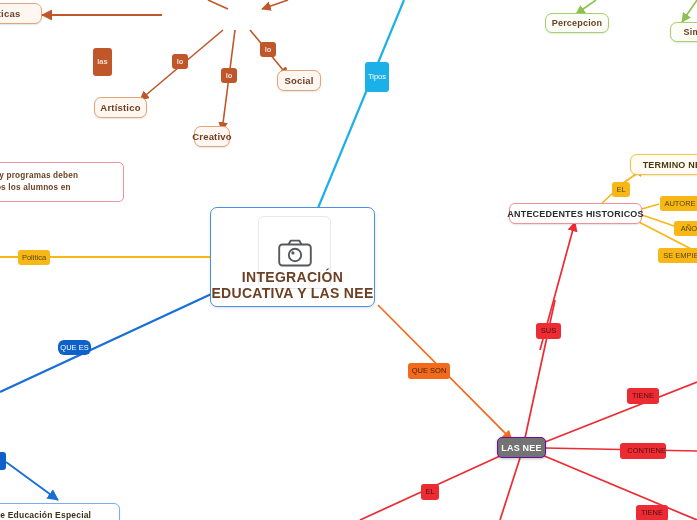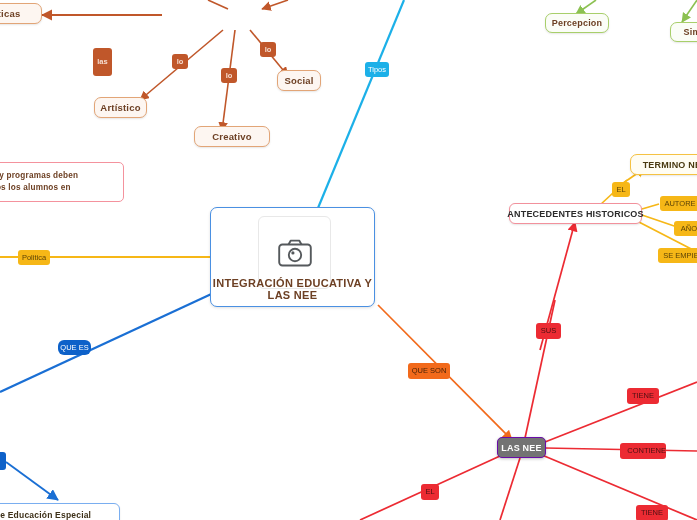--- a/index.html
+++ b/index.html
@@ -136,21 +136,21 @@
     border-radius: 6px;
     background: #ffffff;
     display: flex;
     align-items: center;
     justify-content: center;
   }
   #central-label {
     position: absolute;
     left: 0; right: 0; bottom: 5px;
     text-align: center;
-    font-size: 11px;
+    font-size: 14px;
     font-weight: bold;
     color: #6d4024;
     letter-spacing: .3px;
     margin-top: 17px;
   }
 
   
   .n-purple {
     background: #737373;
     border: 1px solid #6a0ca8;
@@ -226,21 +226,21 @@
 
   <div class="node n-brown" style="left:-38px; top:3px; width:80px; height:21px;">
     <span>máticas</span>
   </div>
 
 
   <div class="node n-brown" style="left:94px; top:97px; width:53px; height:21px;">
     <span>Artístico</span>
   </div>
 
-  <div class="node n-brown" style="left:194px; top:126px; width:76px; height:21px;">
+  <div class="node n-brown" style="left:194px; top:126px; width:36px; height:21px;">
     <span>Creativo</span>
   </div>
 
   <div class="node n-brown" style="left:277px; top:70px; width:44px; height:21px;">
     <span>Social</span>
   </div>
 
   <div class="node n-green" style="left:545px; top:13px; width:64px; height:20px;">
     <span>Percepcion</span>
   </div>
@@ -293,21 +293,21 @@
   </div>
 
   <div class="lbl l-brown" style="left:221px; top:68px; width:16px; height:15px;">
     <span>lo</span>
   </div>
 
   <div class="lbl l-brown" style="left:260px; top:42px; width:16px; height:15px;">
     <span>lo</span>
   </div>
 
-  <div class="lbl l-cyan" style="left:365px; top:62px; width:24px; height:15px;">
+  <div class="lbl l-cyan" style="left:365px; top:62px; width:24px; height:30px;">
     <span>Tipos</span>
   </div>
 
   <div class="lbl l-amber" style="left:18px; top:250px; width:32px; height:15px;">
     <span>Politica</span>
   </div>
 
   <div class="lbl l-blue" style="left:58px; top:340px; width:33px; height:15px;">
     <span>QUE ES</span>
   </div>

